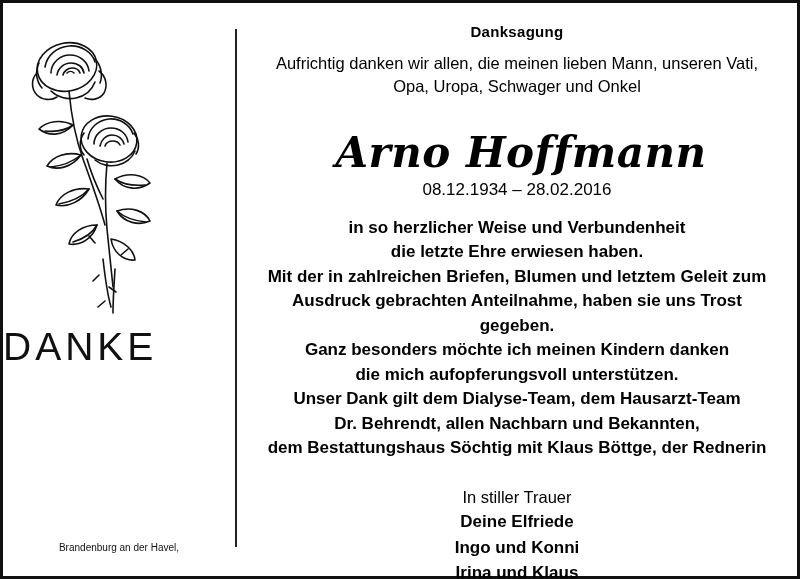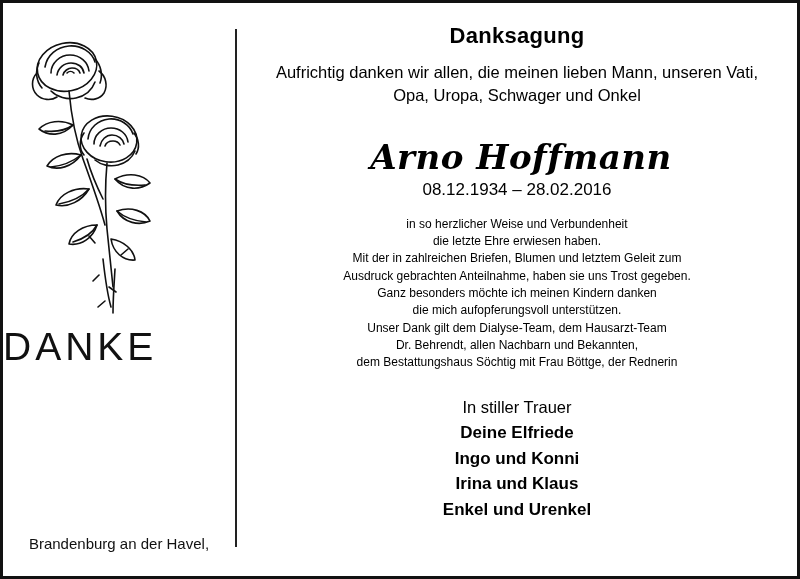--- a/index.html
+++ b/index.html
@@ -52,21 +52,21 @@
     color: #111;
     text-align: center;
     font-family: "Liberation Sans", sans-serif;
   }
   .place {
     position: absolute;
     bottom: 22px;
     left: 0;
     right: 0;
     text-align: center;
-    font-size: 15px;
+    font-size: 10px;
     line-height: 1.35;
     color: #111;
   }
   
   .divider {
     width: 2px;
     background: #222;
     margin: 26px 0 26px 0;
     flex: 0 0 2px;
     height: 518px;
@@ -74,47 +74,48 @@
   
   .right-col {
     flex: 1 1 auto;
     padding: 14px 24px 10px 24px;
     text-align: center;
     display: flex;
     flex-direction: column;
     align-items: center;
   }
   .heading {
-    font-size: 22px;
+    font-size: 15px;
     font-weight: bold;
     margin: 6px 0 12px 0;
     letter-spacing: 0.3px;
   }
   .intro {
     font-size: 16.5px;
     line-height: 1.42;
     margin: 0 0 24px 0;
   }
   .name {
     font-family: "DejaVu Serif", serif;
     font-style: italic;
     font-weight: bold;
-    font-size: 34px;
+    font-size: 42px;
     line-height: 1.12;
     margin: 6px 0 4px 8px;
     letter-spacing: 0.5px;
   }
   .dates {
     font-size: 17px;
     margin: 0 0 16px 0;
   }
   .body-text {
-    font-size: 12px;
+    font-size: 17px;
     line-height: 1.44;
     margin: 0;
+    font-weight: bold;
   }
   .body-text .ln {
     display: block;
   }
   .closing {
     margin-top: 24px;
     font-size: 16.5px;
     line-height: 1.5;
   }
   .closing .lead {
@@ -215,21 +216,21 @@
 
     <div class="body-text">
       <span class="ln">in so herzlicher Weise und Verbundenheit</span>
       <span class="ln">die letzte Ehre erwiesen haben.</span>
       <span class="ln">Mit der in zahlreichen Briefen, Blumen und letztem Geleit zum</span>
       <span class="ln">Ausdruck gebrachten Anteilnahme, haben sie uns Trost gegeben.</span>
       <span class="ln">Ganz besonders möchte ich meinen Kindern danken</span>
       <span class="ln">die mich aufopferungsvoll unterstützen.</span>
       <span class="ln">Unser Dank gilt dem Dialyse-Team, dem Hausarzt-Team</span>
       <span class="ln">Dr. Behrendt, allen Nachbarn und Bekannten,</span>
-      <span class="ln">dem Bestattungshaus Söchtig mit Frau Böttge, der Rednerin</span>
+      <span class="ln">dem Bestattungshaus Söchtig mit Klaus Böttge, der Rednerin</span>
     </div>
 
     <div class="closing">
       <span class="lead">In stiller Trauer</span>
       <span class="fam">Deine Elfriede</span>
       <span class="fam">Ingo und Konni</span>
       <span class="fam">Irina und Klaus</span>
       <span class="fam">Enkel und Urenkel</span>
     </div>
 

